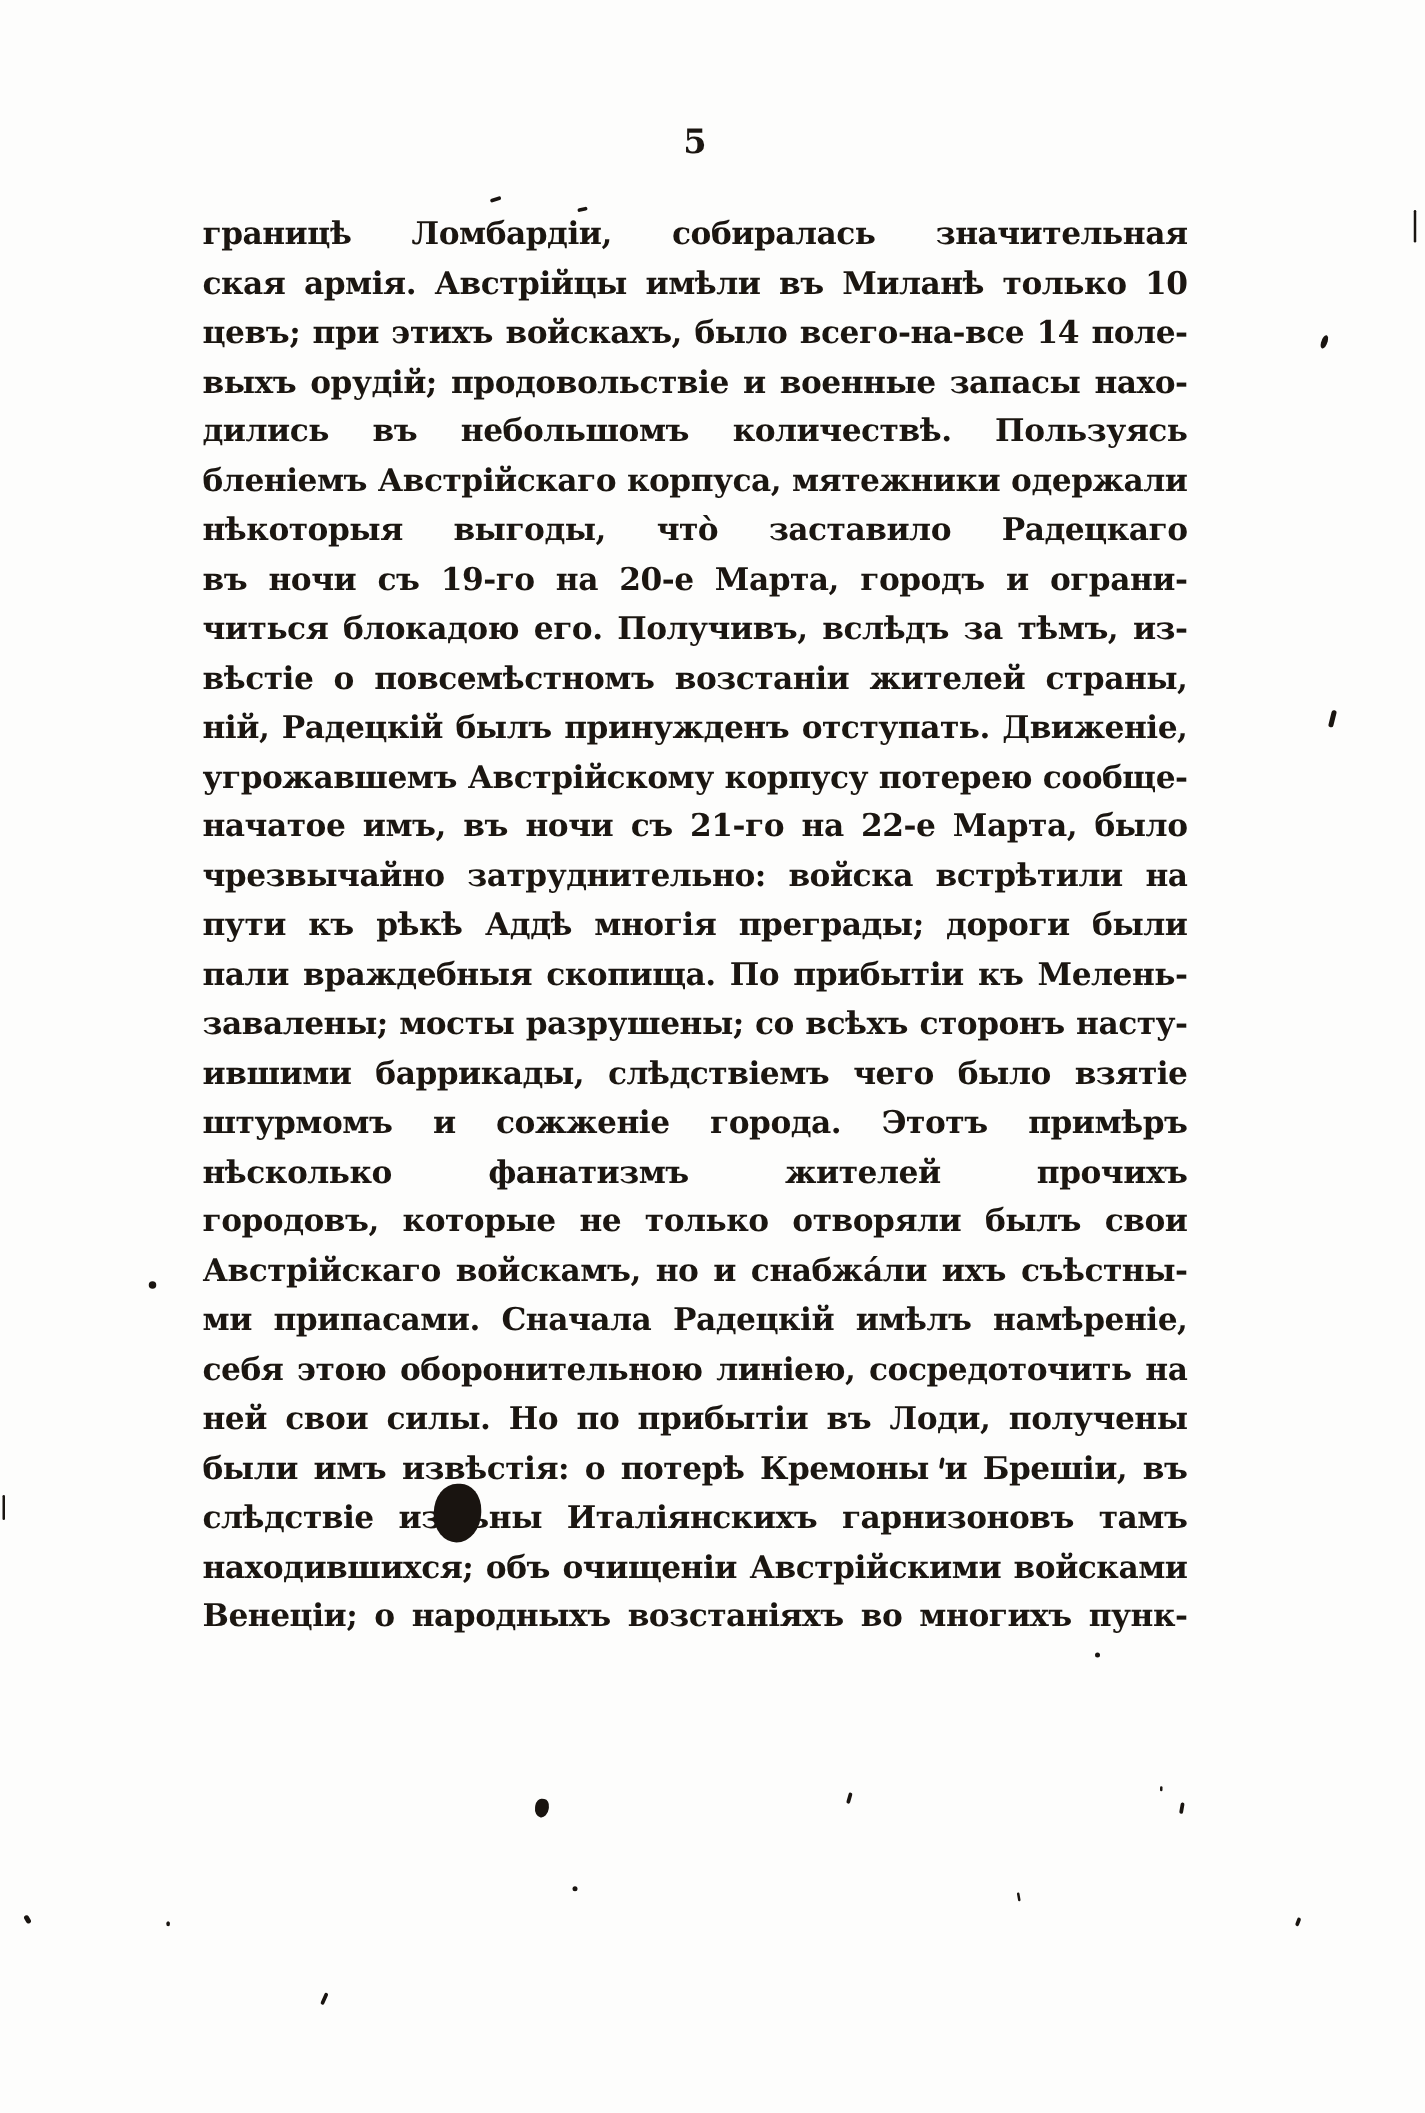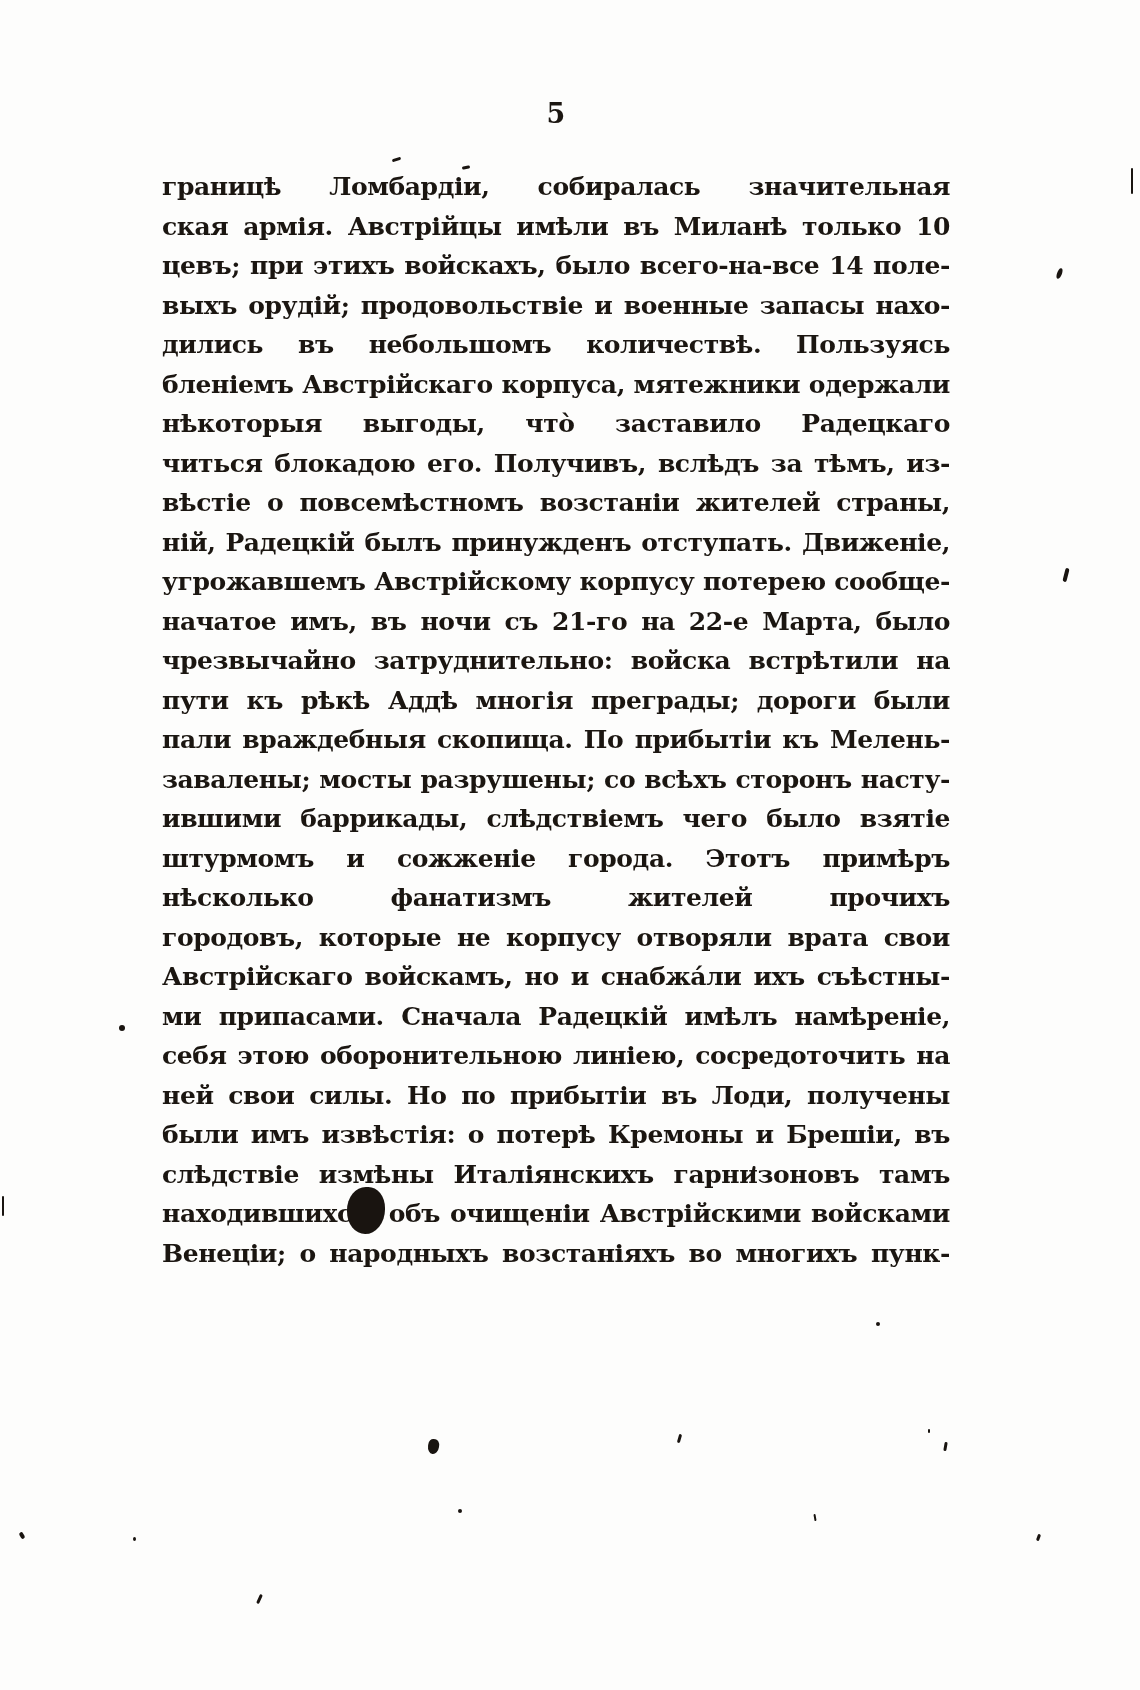--- a/index.html
+++ b/index.html
@@ -60,33 +60,34 @@
   <div class="page-number">5</div>
 
   <div class="text-block">
       <div class="line">границѣ Ломбардіи, собиралась значительная Сардин-</div>
       <div class="line">ская армія. Австрійцы имѣли въ Миланѣ только 10</div>
       <div class="line">цевъ; при этихъ войскахъ, было всего-на-все 14 поле-</div>
       <div class="line">выхъ орудій; продовольствіе и военные запасы нахо-</div>
       <div class="line">дились въ небольшомъ количествѣ. Пользуясь раздро-</div>
       <div class="line">бленіемъ Австрійскаго корпуса, мятежники одержали</div>
       <div class="line">нѣкоторыя выгоды, что̀ заставило Радецкаго очистить,</div>
+      <div class="line">въ ночи съ 19-го на 20-е Марта, городъ и ограни-</div>
       <div class="line">читься блокадою его. Получивъ, вслѣдъ за тѣмъ, из-</div>
       <div class="line">вѣстіе о повсемѣстномъ возстаніи жителей страны,</div>
       <div class="line">ній, Радецкій былъ принужденъ отступать. Движеніе,</div>
       <div class="line">угрожавшемъ Австрійскому корпусу потерею сообще-</div>
       <div class="line">начатое имъ, въ ночи съ 21-го на 22-е Марта, было</div>
       <div class="line">чрезвычайно затруднительно: войска встрѣтили на</div>
       <div class="line">пути къ рѣкѣ Аддѣ многія преграды; дороги были</div>
       <div class="line">пали враждебныя скопища. По прибытіи къ Мелень-</div>
       <div class="line">завалены; мосты разрушены; со всѣхъ сторонъ насту-</div>
       <div class="line">ившими баррикады, слѣдствіемъ чего было взятіе</div>
       <div class="line">штурмомъ и сожженіе города. Этотъ примѣръ умѣрилъ</div>
       <div class="line">нѣсколько фанатизмъ жителей прочихъ Ломбардскихъ</div>
-      <div class="line">городовъ, которые не корпусу отворяли врата свои</div>
+      <div class="line">городовъ, которые не только отворяли былъ свои</div>
       <div class="line">Австрійскаго войскамъ, но и снабжа́ли ихъ съѣстны-</div>
       <div class="line">ми припасами. Сначала Радецкій имѣлъ намѣреніе,</div>
       <div class="line">себя этою оборонительною линіею, сосредоточить на</div>
       <div class="line">ней свои силы. Но по прибытіи въ Лоди, получены</div>
       <div class="line">были имъ извѣстія: о потерѣ Кремоны и Брешіи, въ</div>
       <div class="line">слѣдствіе измѣны Италіянскихъ гарнизоновъ тамъ</div>
       <div class="line">находившихся; объ очищеніи Австрійскими войсками</div>
       <div class="line">Венеціи; о народныхъ возстаніяхъ во многихъ пунк-</div>
     </div>
 

